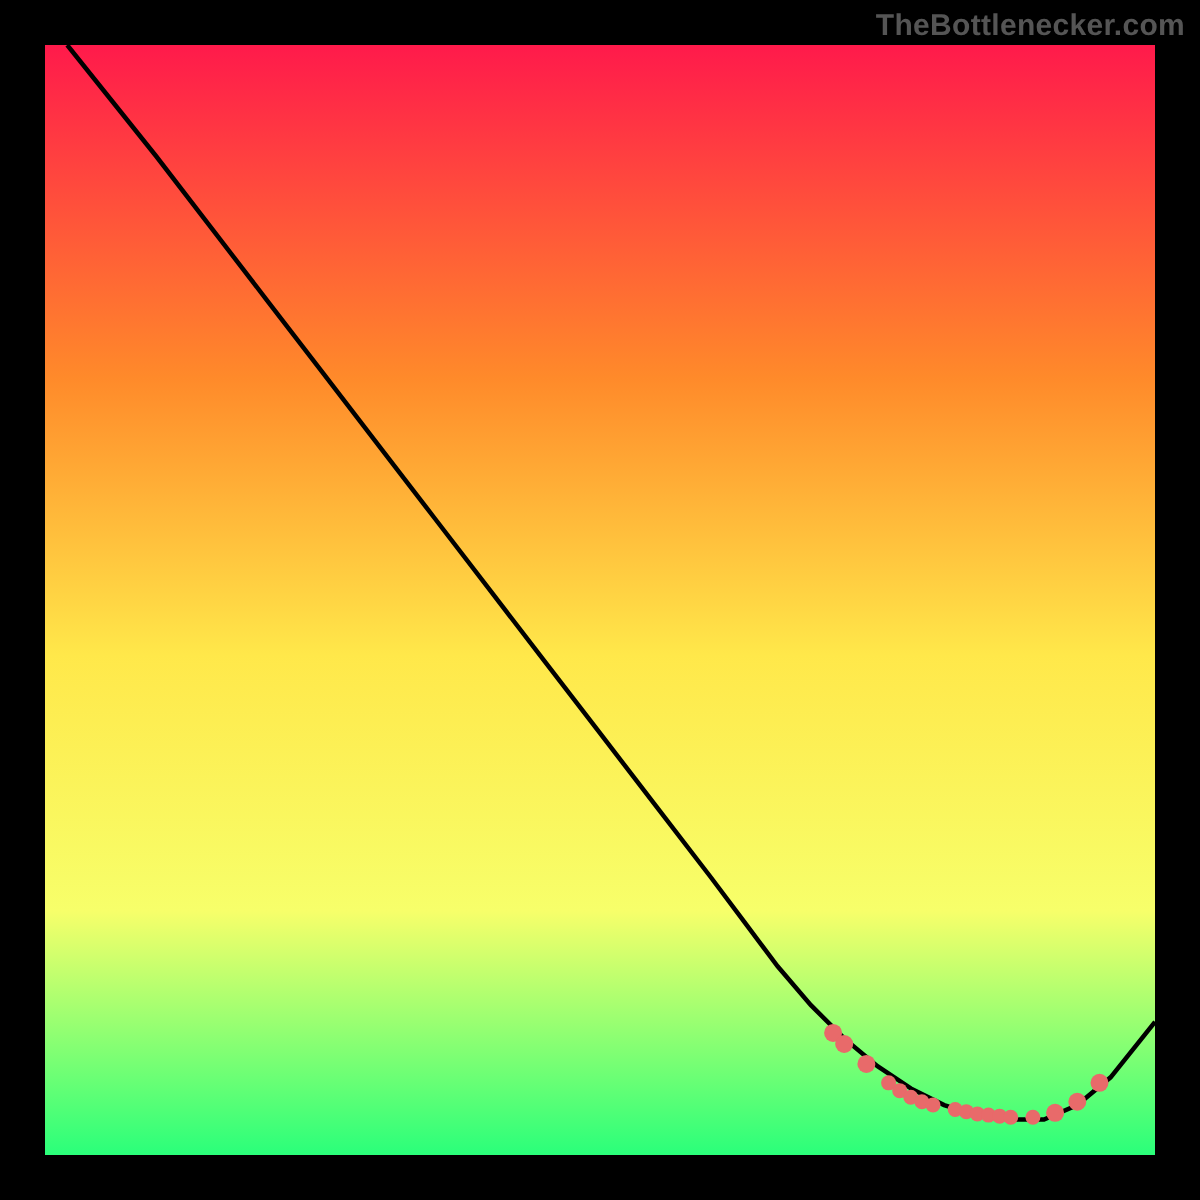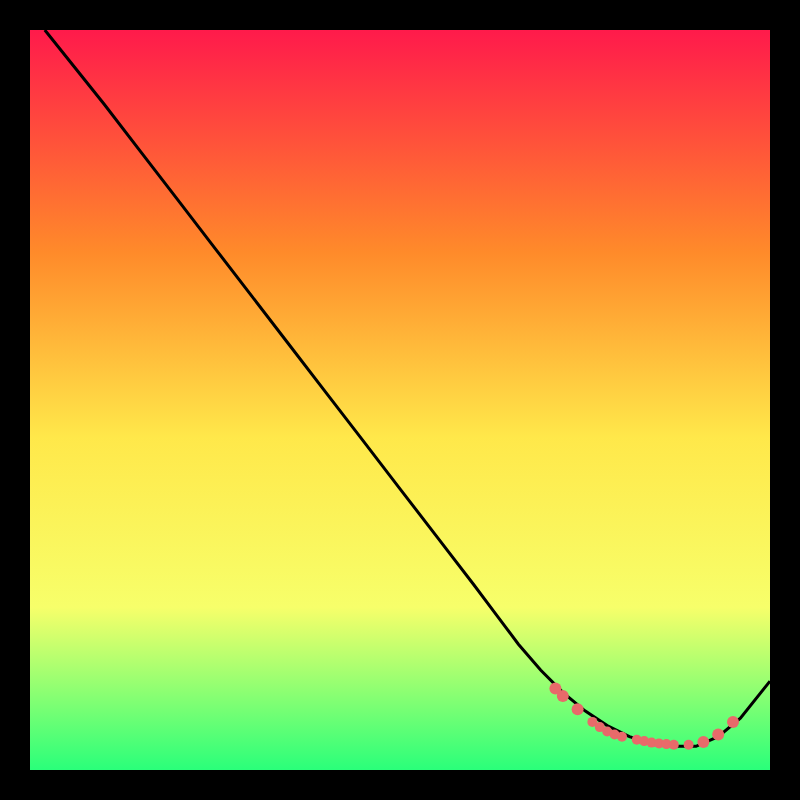--- a/index.html
+++ b/index.html
@@ -36,20 +36,21 @@
     background: #000;
   }
   svg {
     display: block;
   }
 </style>
 </head>
 <body>
 
 <div class="frame">
+  <div class="watermark">TheBottlenecker.com</div>
 
   <div class="plot-wrap">
     <svg id="chart-svg" width="740" height="740" viewBox="0 0 740 740">
       <defs>
         <linearGradient id="bg-grad" x1="0" y1="0" x2="0" y2="1">
           <stop id="g0" offset="0%" stop-color="#ff1a4b"></stop>
           <stop id="g1" offset="30%" stop-color="#ff8a2a"></stop>
           <stop id="g2" offset="55%" stop-color="#ffe84a"></stop>
           <stop id="g3" offset="78%" stop-color="#f7ff6a"></stop>
           <stop id="g4" offset="100%" stop-color="#2aff7a"></stop>

